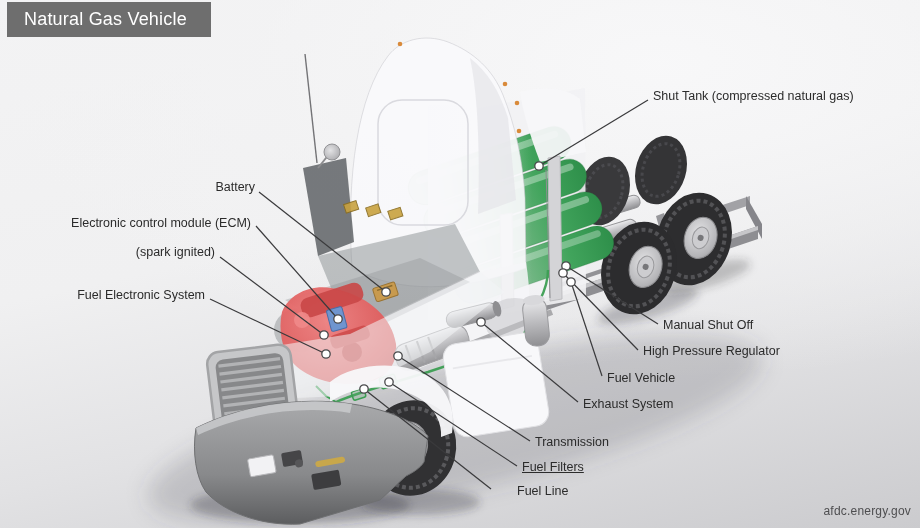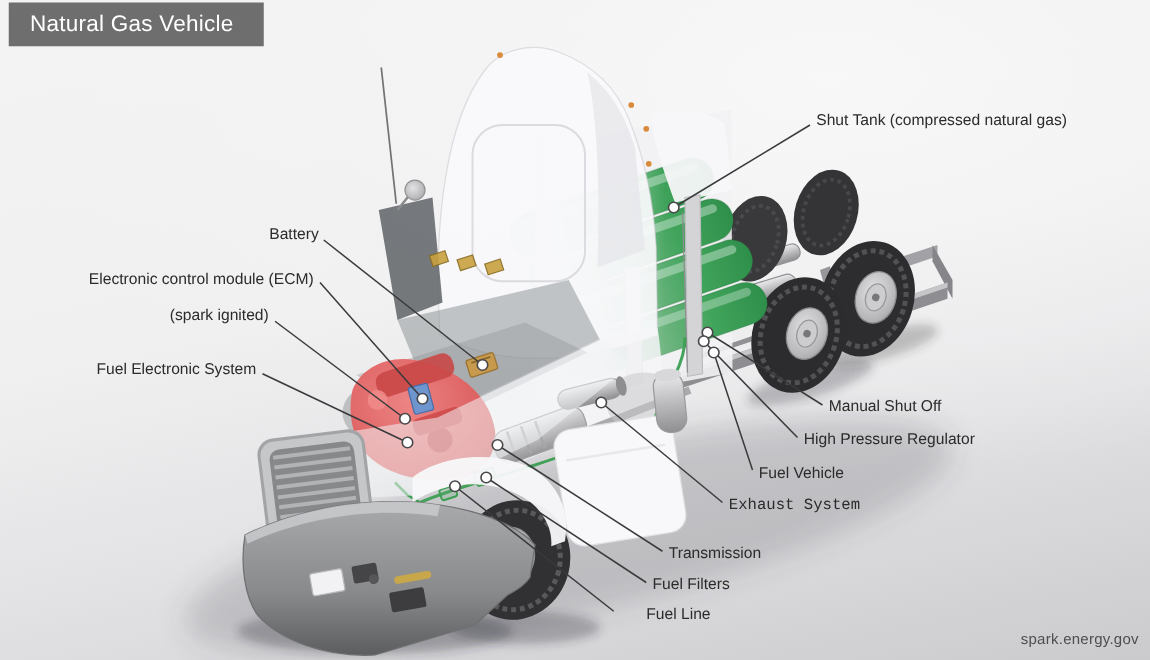--- a/index.html
+++ b/index.html
@@ -298,19 +298,19 @@
   <div class="callout right-col" style="left:653px;top:89px;"><span>Shut Tank (compressed natural gas)</span></div>
   <div class="callout left-col" style="right:665px;top:180px;"><span>Battery</span></div>
   <div class="callout left-col" style="right:669px;top:216px;"><span>Electronic control module (ECM)</span></div>
   <div class="callout left-col" style="right:705px;top:245px;">
     <div>(spark ignited)</div>
   </div>
   <div class="callout left-col" style="right:715px;top:288px;"><span>Fuel Electronic System</span></div>
   <div class="callout right-col" style="left:663px;top:318px;"><span>Manual Shut Off</span></div>
   <div class="callout right-col" style="left:643px;top:344px;"><span>High Pressure Regulator</span></div>
   <div class="callout right-col" style="left:607px;top:371px;"><span>Fuel Vehicle</span></div>
-  <div class="callout right-col" style="left:583px;top:397px;font-family:Liberation Mono, monospace;"><span>Exhaust System</span></div>
+  <div class="callout right-col" style="left:583px;top:397px;"><span>Exhaust System</span></div>
   <div class="callout right-col" style="left:535px;top:435px;text-align:right;"><span>Transmission</span></div>
-  <div class="callout right-col" style="left:522px;top:460px;"><span>Fuel Filters</span></div>
+  <div class="callout right-col" style="left:522px;top:460px;text-decoration:underline;"><span>Fuel Filters</span></div>
   <div class="callout right-col" style="left:496px;top:484px;margin-left:21px;"><span>Fuel Line</span></div>
 
-  <div class="source-credit">spark.energy.gov</div>
+  <div class="source-credit">afdc.energy.gov</div>
 </div>
 
 </body></html>

